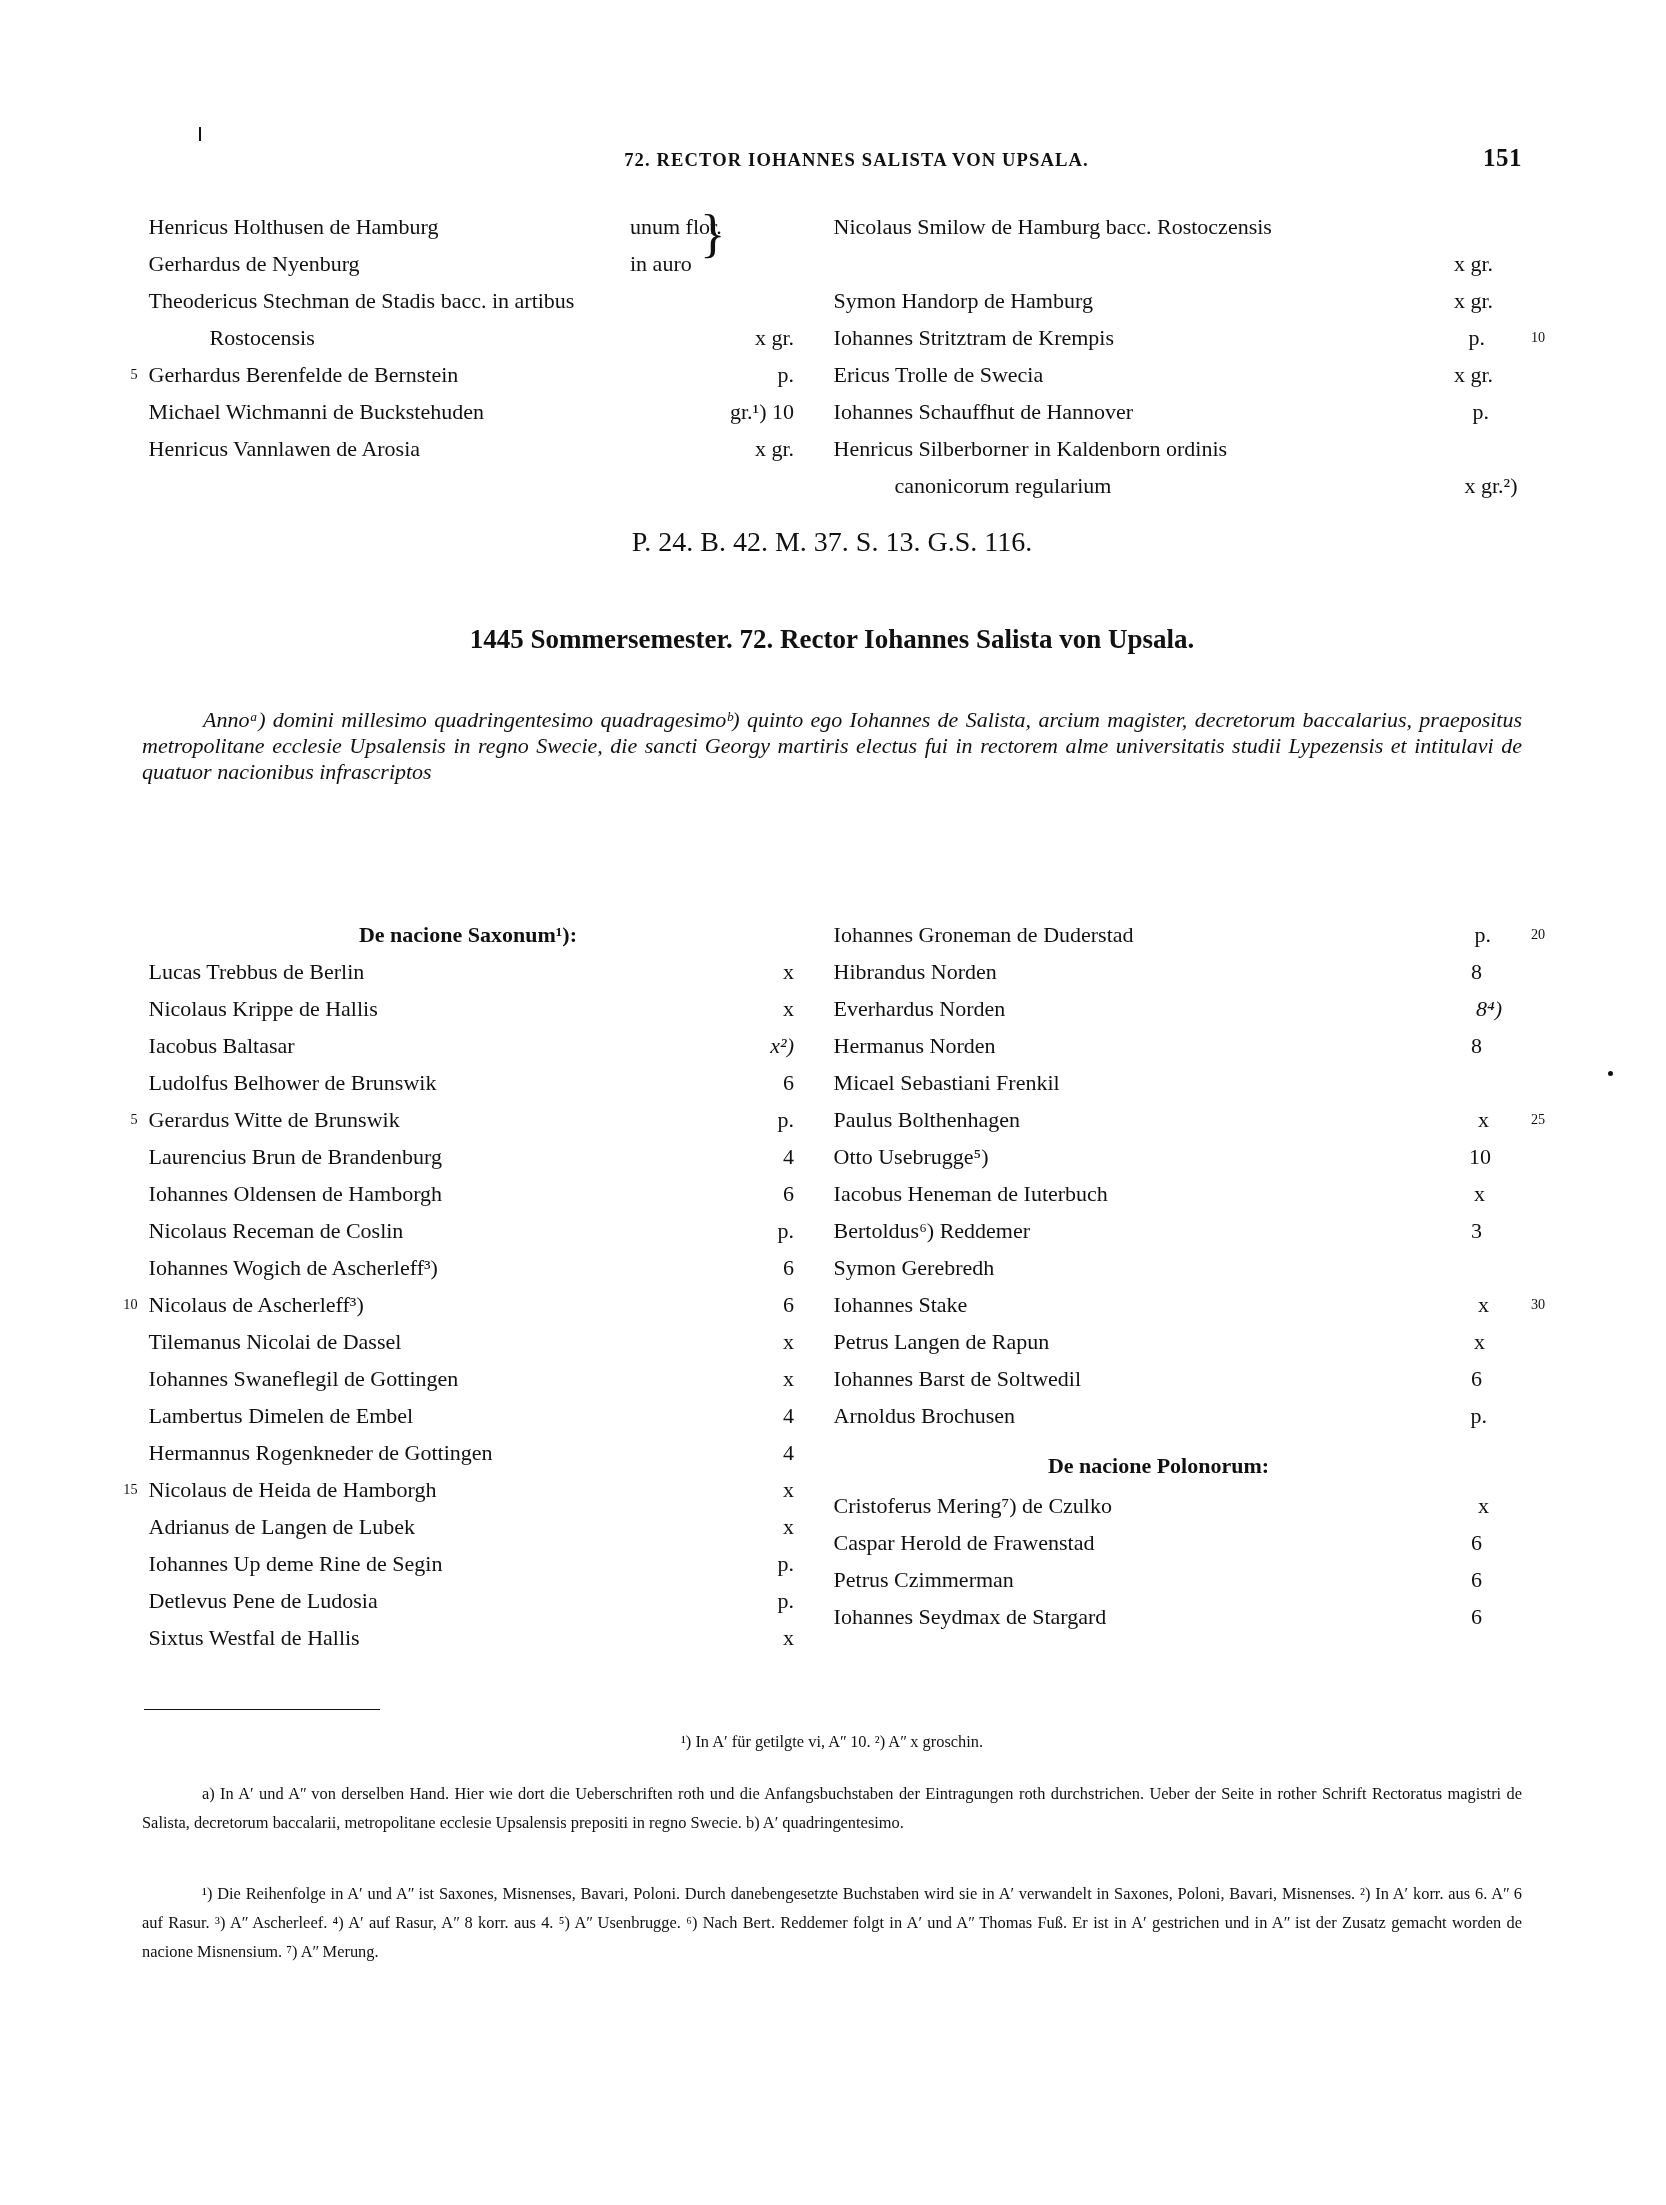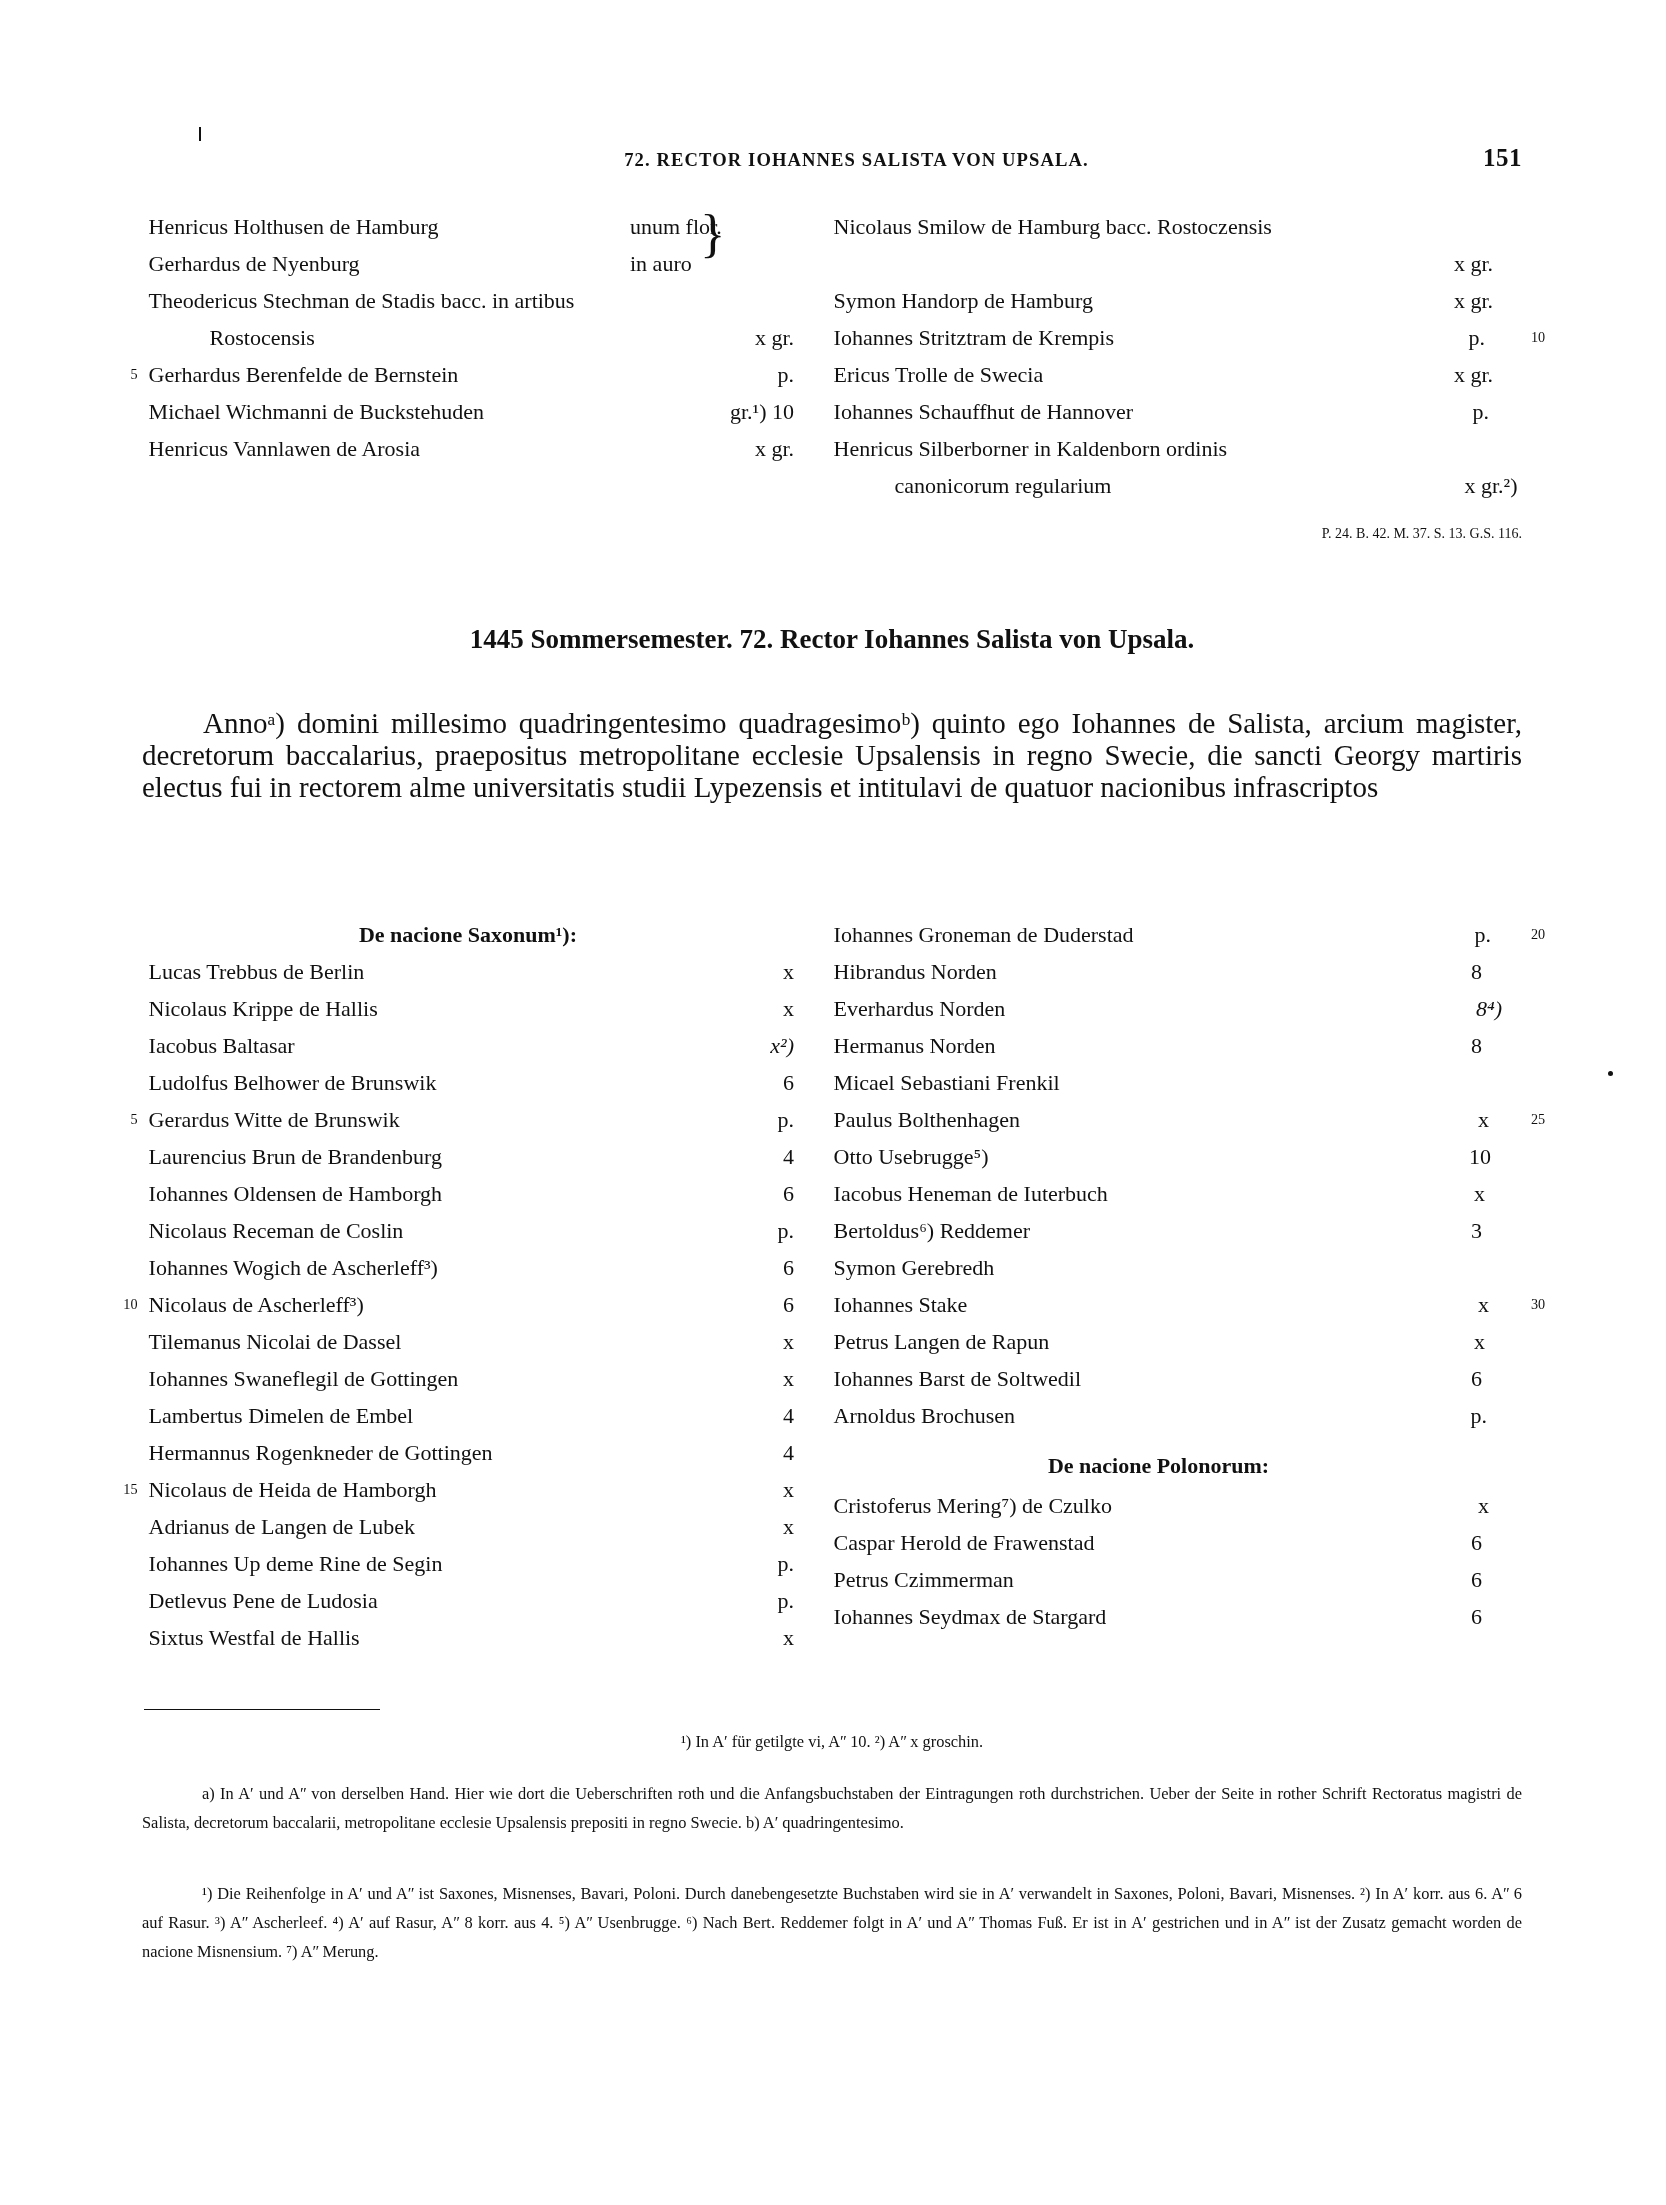--- a/index.html
+++ b/index.html
@@ -57,34 +57,35 @@
   .indent { padding-left:61px; }
   .ital { font-style:italic; }
 
   .brace {
     position:absolute;
     font-size:53px; line-height:1;
   }
 
   .summary {
     position:absolute; left:142px; width:1380px;
-    text-align:right; font-size:14px;
+    text-align:center; font-size:28px;
   }
 
   .sectionhead {
     position:absolute; left:142px; width:1380px;
     font-size:27px; font-weight:bold;
     letter-spacing:0px;
   }
 
   .para {
     position:absolute; left:142px; width:1380px;
-    font-size:29px; line-height:32px;
+    font-size:22px; line-height:26px;
     text-align:justify;
     text-indent:61px;
+    font-style:italic;
   }
 
   .natio {
     font-weight:bold; font-size:22px;
     text-align:center; line-height:37px;
   }
 
   .rule {
     position:absolute; left:144px; top:1709px;
     width:236px; height:0;

